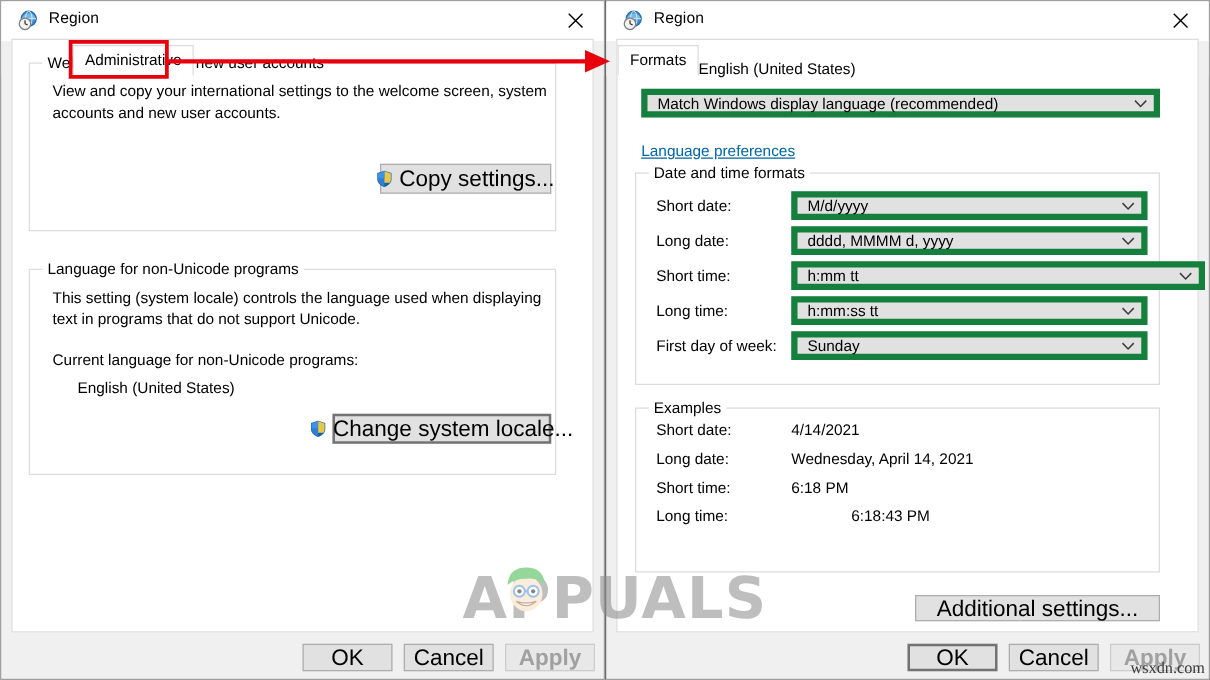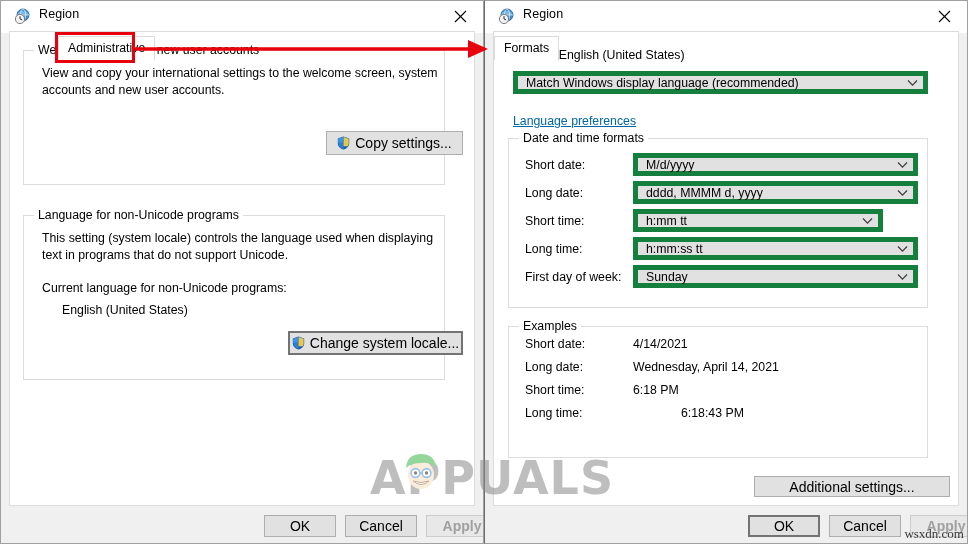--- a/index.html
+++ b/index.html
@@ -115,30 +115,29 @@
     color: #000;
     line-height: 17px;
   }
 
   
   .btn {
     position: absolute;
     box-sizing: border-box;
     background: #e1e1e1;
     border: 1px solid #adadad;
-    font-size: 14px;
+    font-size: 18px;
     color: #000;
     text-align: center;
     line-height: 1;
     display: flex;
     align-items: center;
     justify-content: center;
     cursor: default;
     white-space: nowrap;
-    margin-left: 22px;
   }
   .btn.focused { border: 2px solid #737373; align-items: center; }
   .btn.disabled { color: #a0a0a0; background: #e8e8e8; border-color: #cccccc; font-weight: bold; }
   .btn .shield { margin-right: 5px; display: inline-flex; }
 
   
   .combo {
     position: absolute;
     box-sizing: border-box;
     background: #e1e1e1;
@@ -367,21 +366,21 @@
         <div class="combo" style="left:124px; top:42px; width:285px; height:23px;">
           <span class="val">dddd, MMMM d, yyyy</span>
           <span class="chev">
             <svg width="11" height="8" viewBox="0 0 11 8">
                 <polyline points="1,1.5 5.5,6.2 10,1.5" fill="none" stroke="#3c3c3c" stroke-width="1.2"></polyline>
               </svg>
           </span>
         </div>
 
         <span class="lbl" style="left:16px; top:75px;">Short time:</span>
-        <div class="combo" style="left:124px; top:70px; width:250px; height:23px;">
+        <div class="combo" style="left:124px; top:70px; width:331px; height:23px;">
           <span class="val">h:mm tt</span>
           <span class="chev">
             <svg width="11" height="8" viewBox="0 0 11 8">
                 <polyline points="1,1.5 5.5,6.2 10,1.5" fill="none" stroke="#3c3c3c" stroke-width="1.2"></polyline>
               </svg>
           </span>
         </div>
 
         <span class="lbl" style="left:16px; top:103px;">Long time:</span>
         <div class="combo" style="left:124px; top:98px; width:285px; height:23px;">

